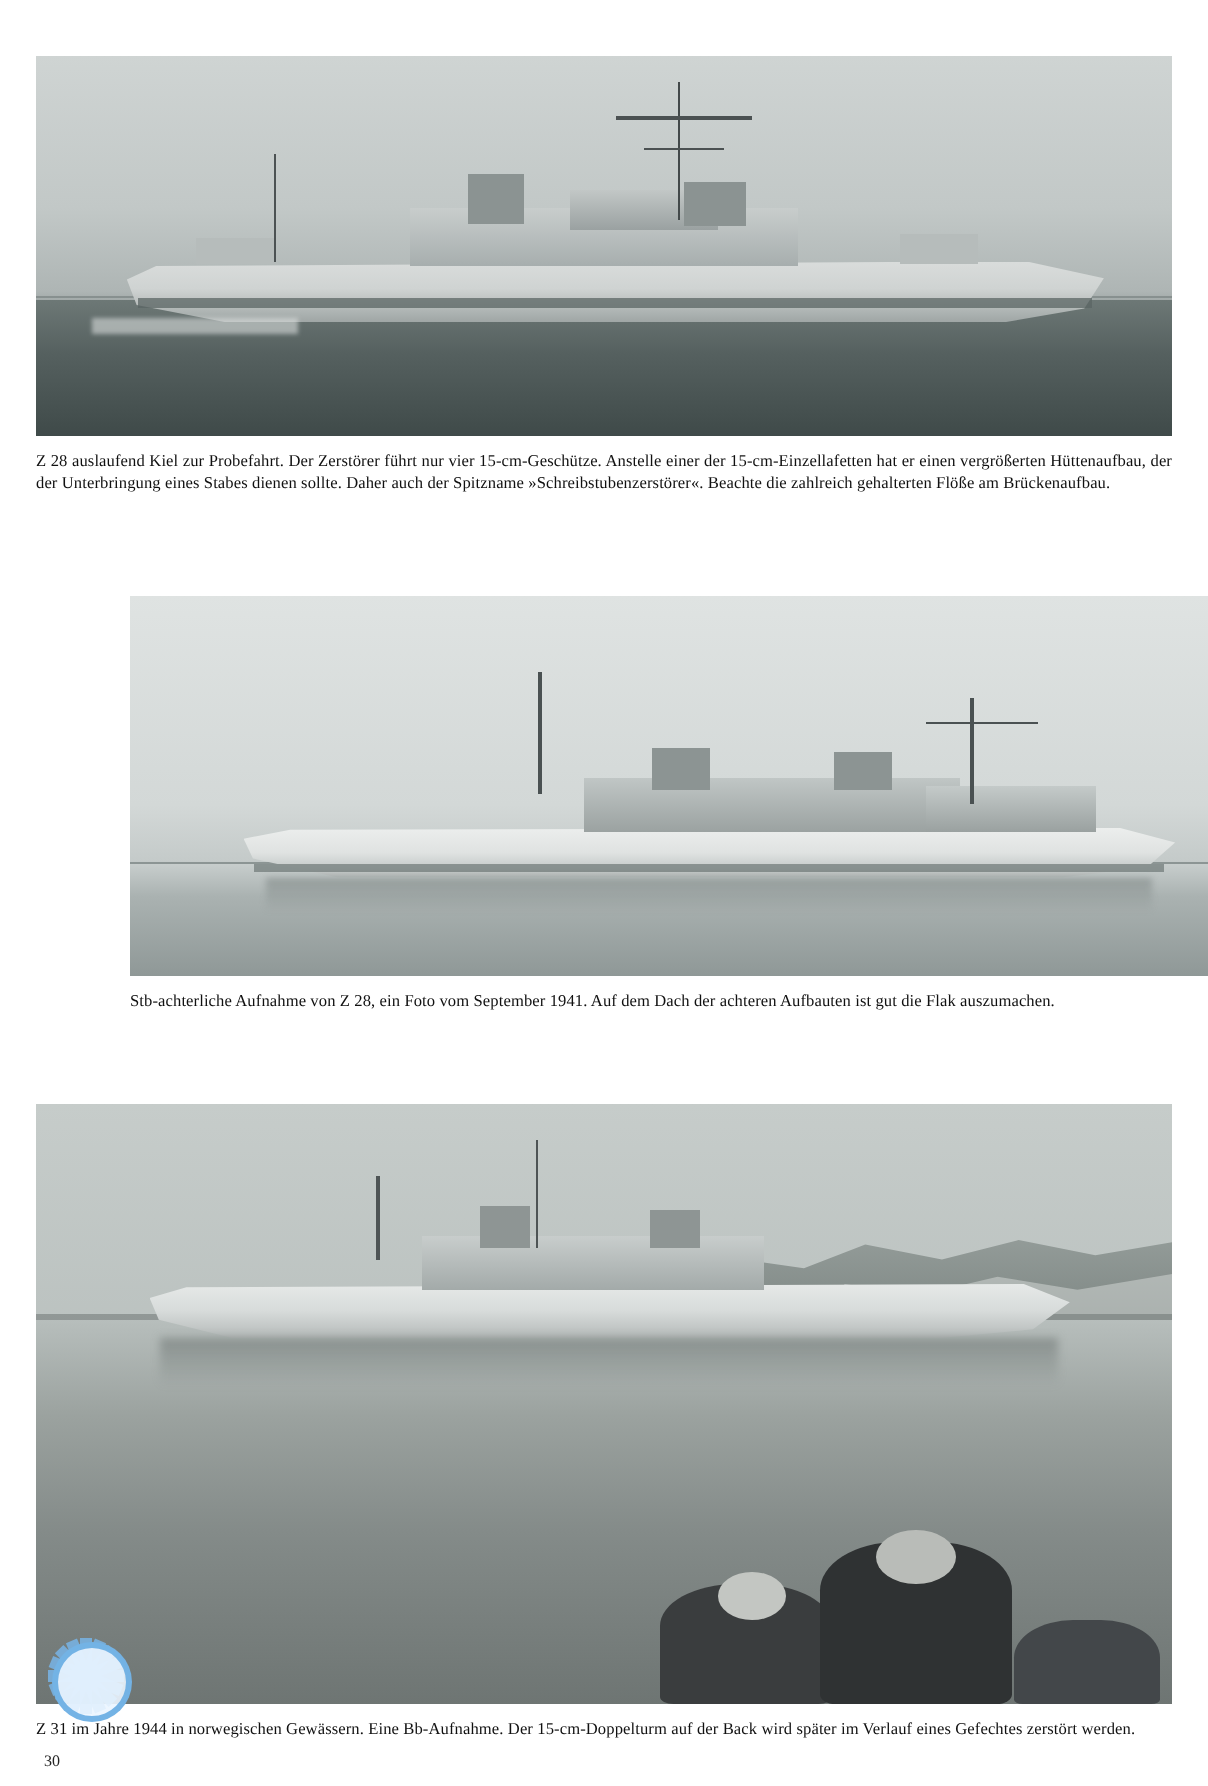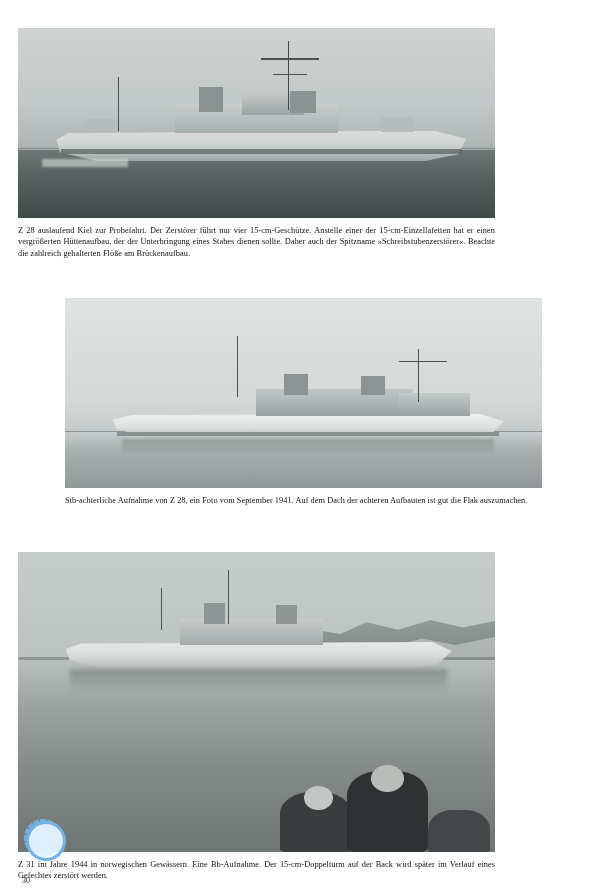--- a/index.html
+++ b/index.html
@@ -20,21 +20,21 @@
     position: relative;
     width: 604px;
     height: 893px;
     background: #ffffff;
   }
 
   
   .figure {
     position: absolute;
     left: 18px;
-    width: 477px;
+    width: 568px;
   }
 
   .photo {
     position: relative;
     width: 100%;
     overflow: hidden;
     background: #9aa0a0;
     border: 0;
   }
 

